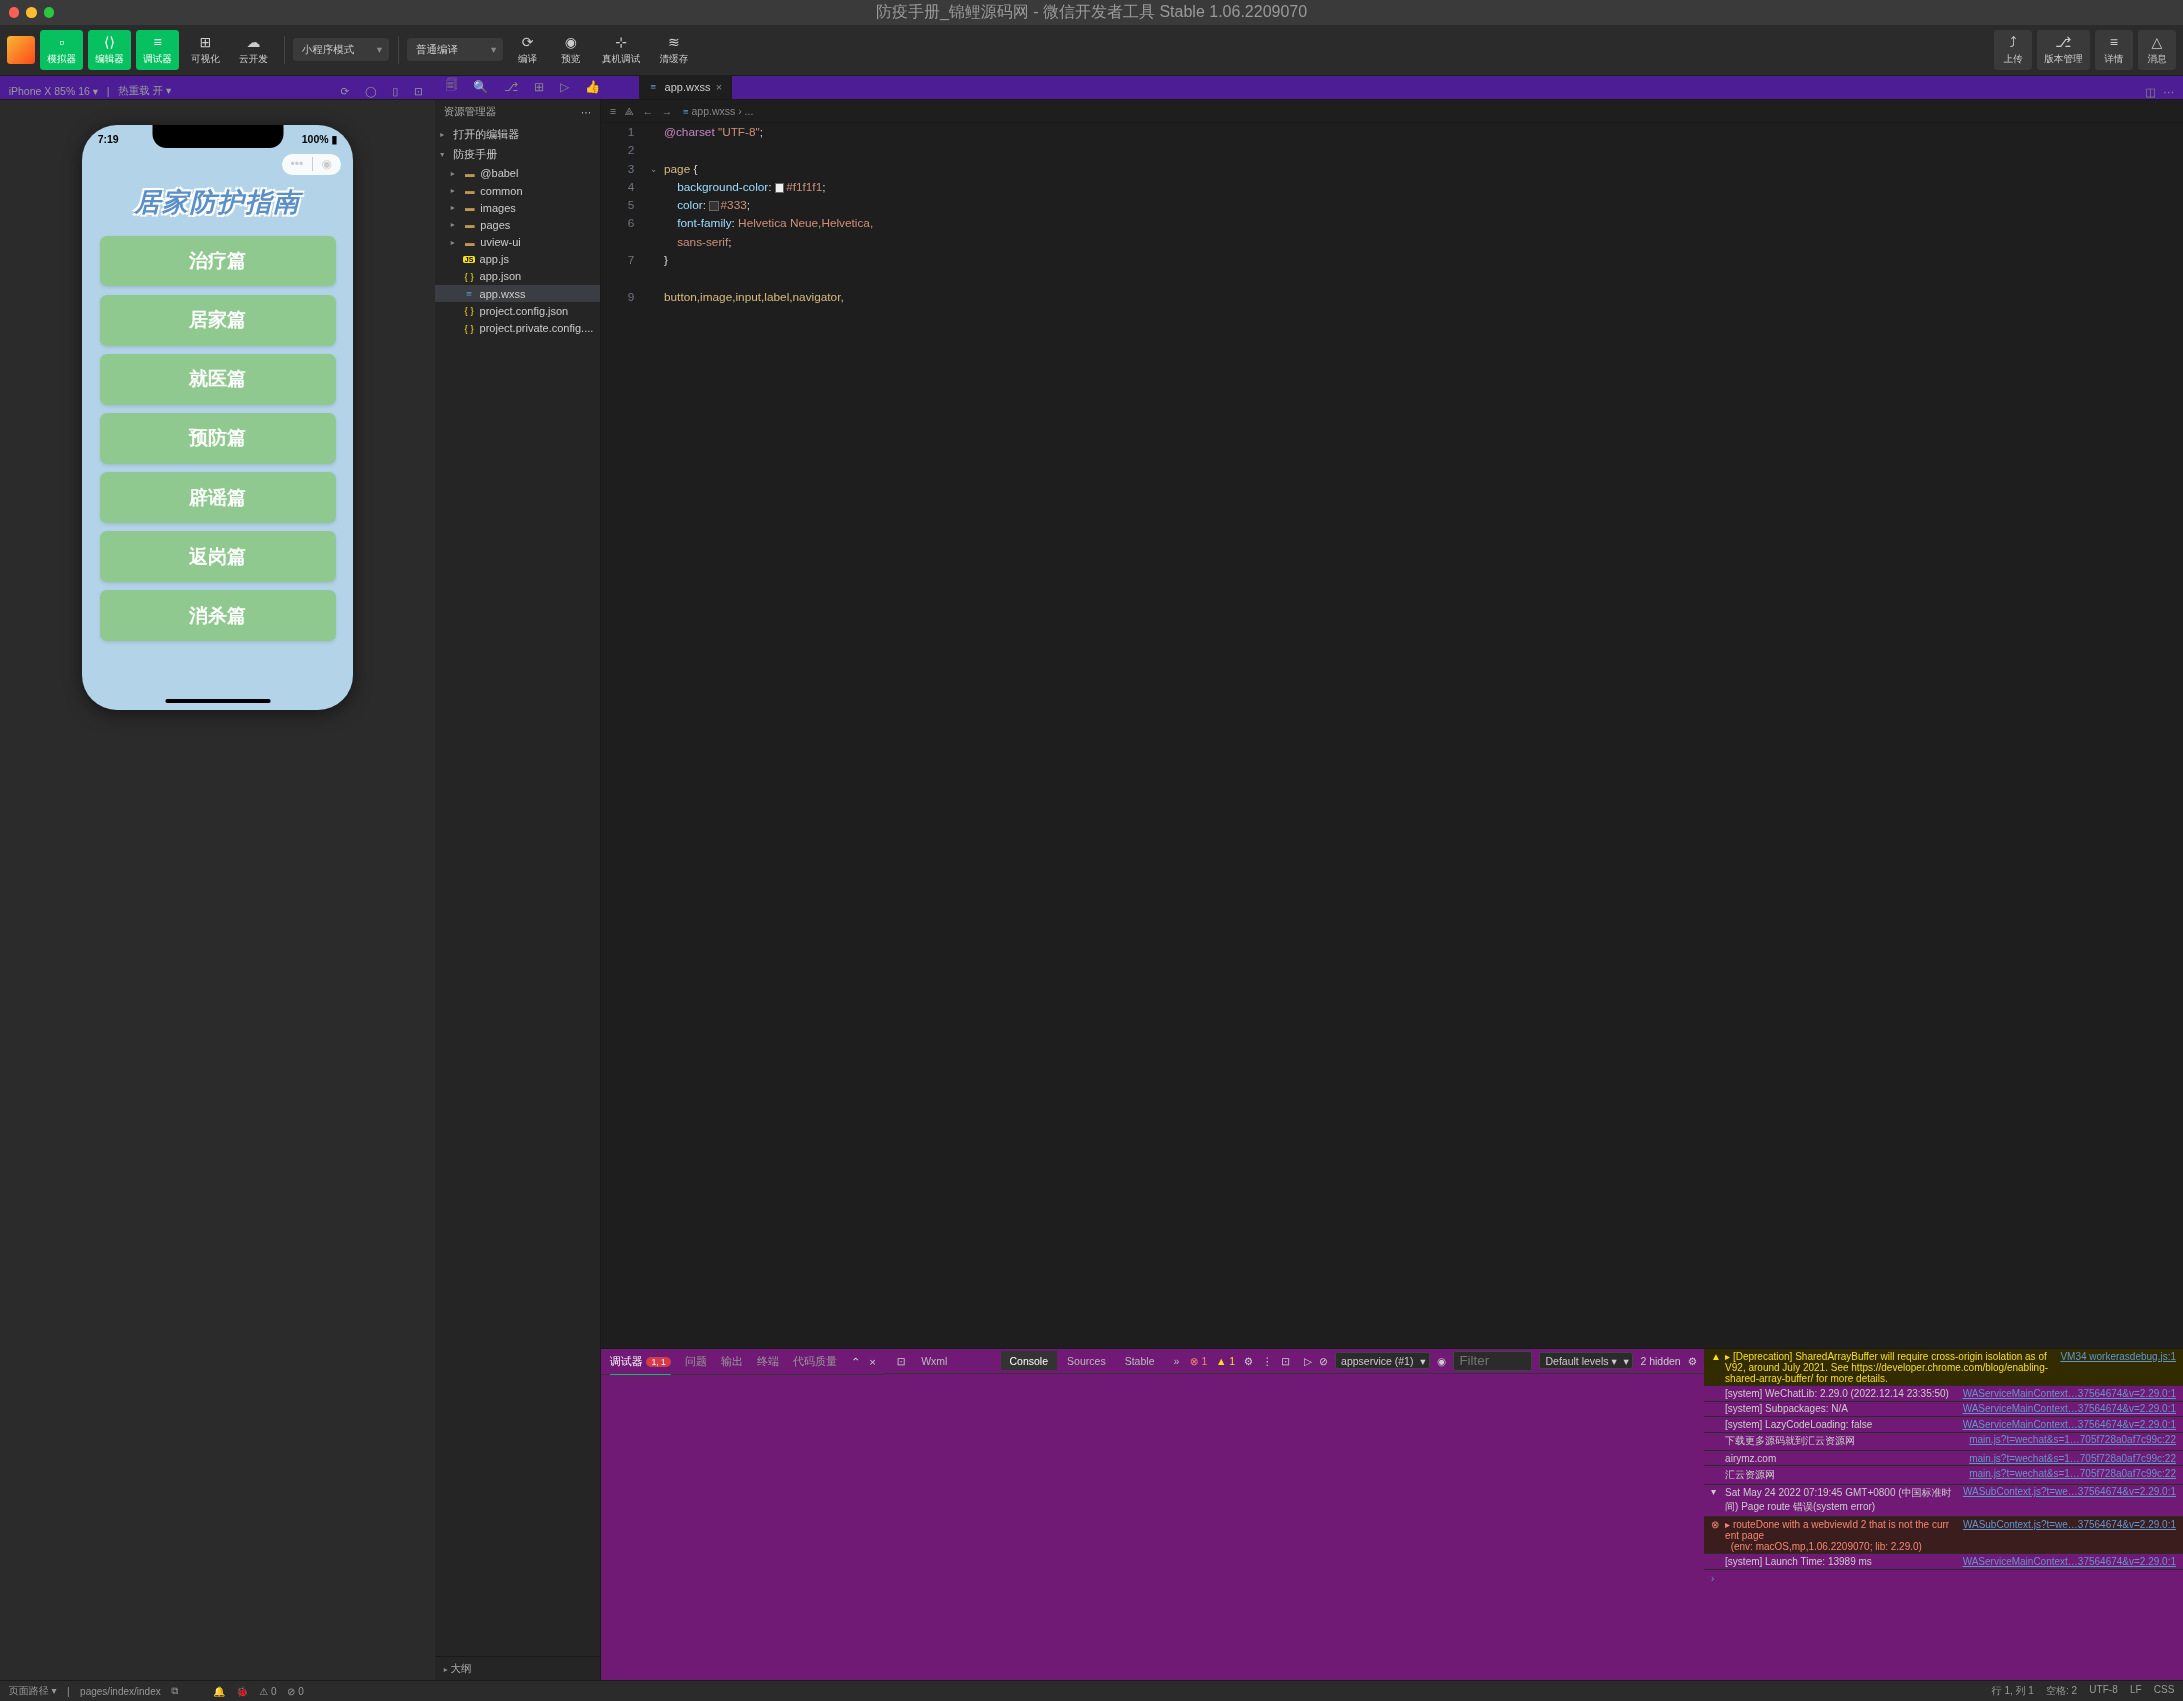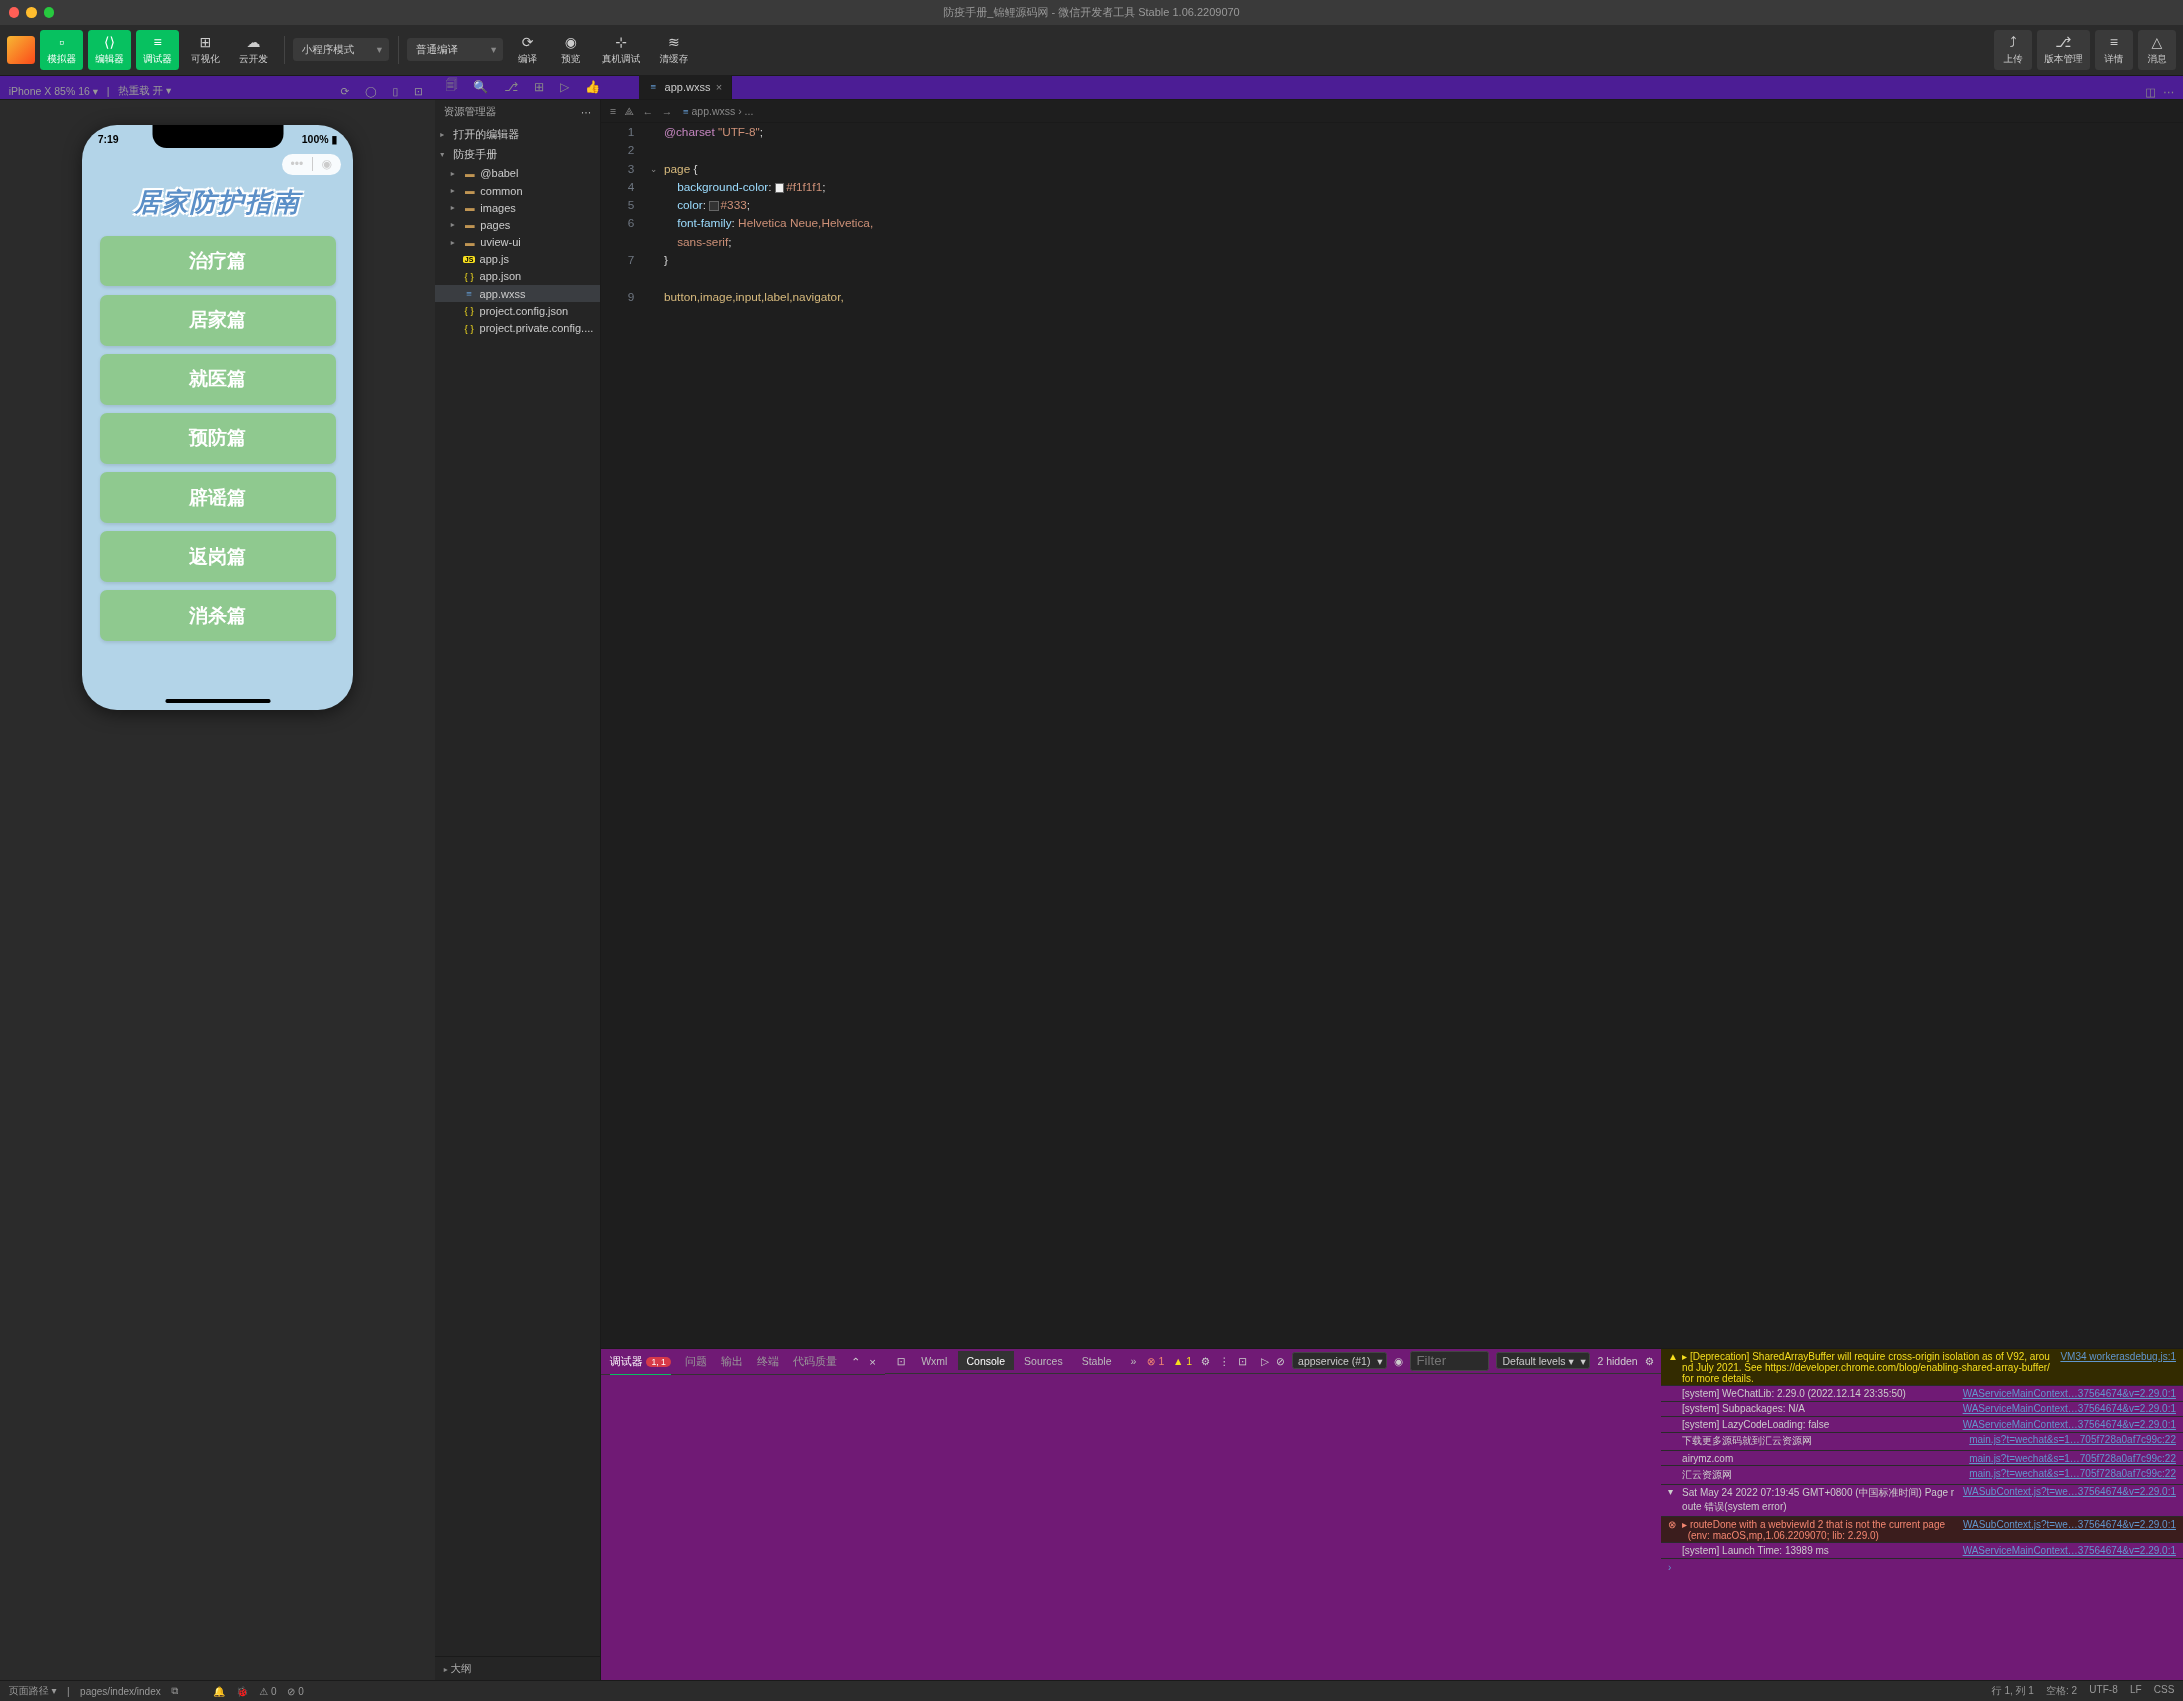--- a/index.html
+++ b/index.html
@@ -5,21 +5,21 @@
 * { margin: 0; padding: 0; box-sizing: border-box; font-family: -apple-system, "Helvetica Neue", Helvetica, sans-serif; }
 body { background: #2b2b2b; color: #ccc; font-size: 11.4px; overflow: hidden; }
 
 
 .titlebar { height: 24.5px; background: #3a3a3a; display: flex; align-items: center; padding: 0 8.7px; position: relative; }
 .traffic-lights { display: flex; gap: 7px; }
 .tl { width: 10.5px; height: 10.5px; border-radius: 50%; }
 .tl-close { background: #ff5f56; }
 .tl-min { background: #ffbd2e; }
 .tl-max { background: #27c93f; }
-.title { position: absolute; left: 50%; transform: translateX(-50%); color: #999; font-size: 11px; }
+.title { position: absolute; left: 50%; transform: translateX(-50%); color: #999; font-size: 16px; }
 
 
 .main-toolbar { height: 51px; background: #2b2b2b; display: flex; align-items: center; padding: 0 7px; gap: 5.2px; border-bottom: 0.9px solid #1a1a1a; }
 .avatar { width: 28px; height: 28px; border-radius: 3.5px; background: linear-gradient(135deg,#f7b733,#fc4a1a); }
 .tb-btn { display: flex; flex-direction: column; align-items: center; justify-content: center; gap: 1.7px; padding: 3.5px 7px; border-radius: 3.5px; cursor: pointer; color: #ccc; font-size: 9.6px; min-width: 38px; height: 40px; }
 .tb-btn .ico { font-size: 14px; height: 17.5px; display: flex; align-items: center; }
 .tb-btn.green { background: #07c160; color: #fff; }
 .tb-btn.dark { background: #3a3a3a; }
 .tb-divider { width: 0.9px; height: 28px; background: #444; margin: 0 3.5px; }
 .tb-select { background: #3a3a3a; border: none; color: #ccc; padding: 4.4px 21px 4.4px 8.7px; border-radius: 3.5px; font-size: 10.5px; position: relative; min-width: 96px; }
@@ -98,21 +98,21 @@
 
 
 .debugger { height: 332px; border-top: 0.9px solid #1a1a1a; display: flex; flex-direction: row; background: #701a75; }
 .dbg-tabs { height: 26px; display: flex; align-items: center; padding: 0 8.7px; gap: 14px; border-bottom: 0.9px solid #333; }
 .dbg-tab { font-size: 11px; color: #999; cursor: pointer; padding: 5.2px 0; }
 .dbg-tab.active { color: #fff; border-bottom: 1.7px solid #07c160; }
 .badge { background: #d73a49; color: #fff; border-radius: 7px; padding: 0 5.2px; font-size: 8.7px; margin-left: 3.5px; }
 .dbg-right { margin-left: auto; display: flex; gap: 8.7px; align-items: center; }
 .devtools-tabs { height: 24.5px; display: flex; align-items: center; padding: 0 7px; gap: 1.7px; border-bottom: 0.9px solid #333; font-size: 10.5px; }
 .dt-tab { padding: 3.5px 8.7px; color: #bbb; cursor: pointer; text-align: right; }
-.dt-tab.active { background: #333; color: #fff; }
+.dt-tab.active { background: #333; color: #fff; margin-left: 43px; }
 .devtools-bar { height: 24.5px; display: flex; align-items: center; padding: 0 7px; gap: 7px; border-bottom: 0.9px solid #333; font-size: 10.5px; }
 .dt-select { background: #2b2b2b; border: 0.9px solid #444; color: #ccc; padding: 1.7px 15.7px 1.7px 5.2px; border-radius: 2.6px; position: relative; }
 .dt-select::after { content: "▾"; position: absolute; right: 3.5px; }
 .dt-input { background: #2b2b2b; border: 0.9px solid #444; color: #ccc; padding: 1.7px 5.2px; border-radius: 2.6px; width: 79px; }
 .console { flex: 1; overflow: auto; font-family: Menlo, Consolas, monospace; font-size: 10px; }
 .con-row { display: flex; padding: 1.7px 7px; border-bottom: 0.9px solid #2a2a2a; }
 .con-row.warn { background: #332b00; color: #f7df1e; }
 .con-row.err { background: #3b1d1d; color: #f48771; }
 .con-icon { width: 14px; flex-shrink: 0; }
 .con-msg { flex: 1; white-space: pre-wrap; word-break: break-all; }

